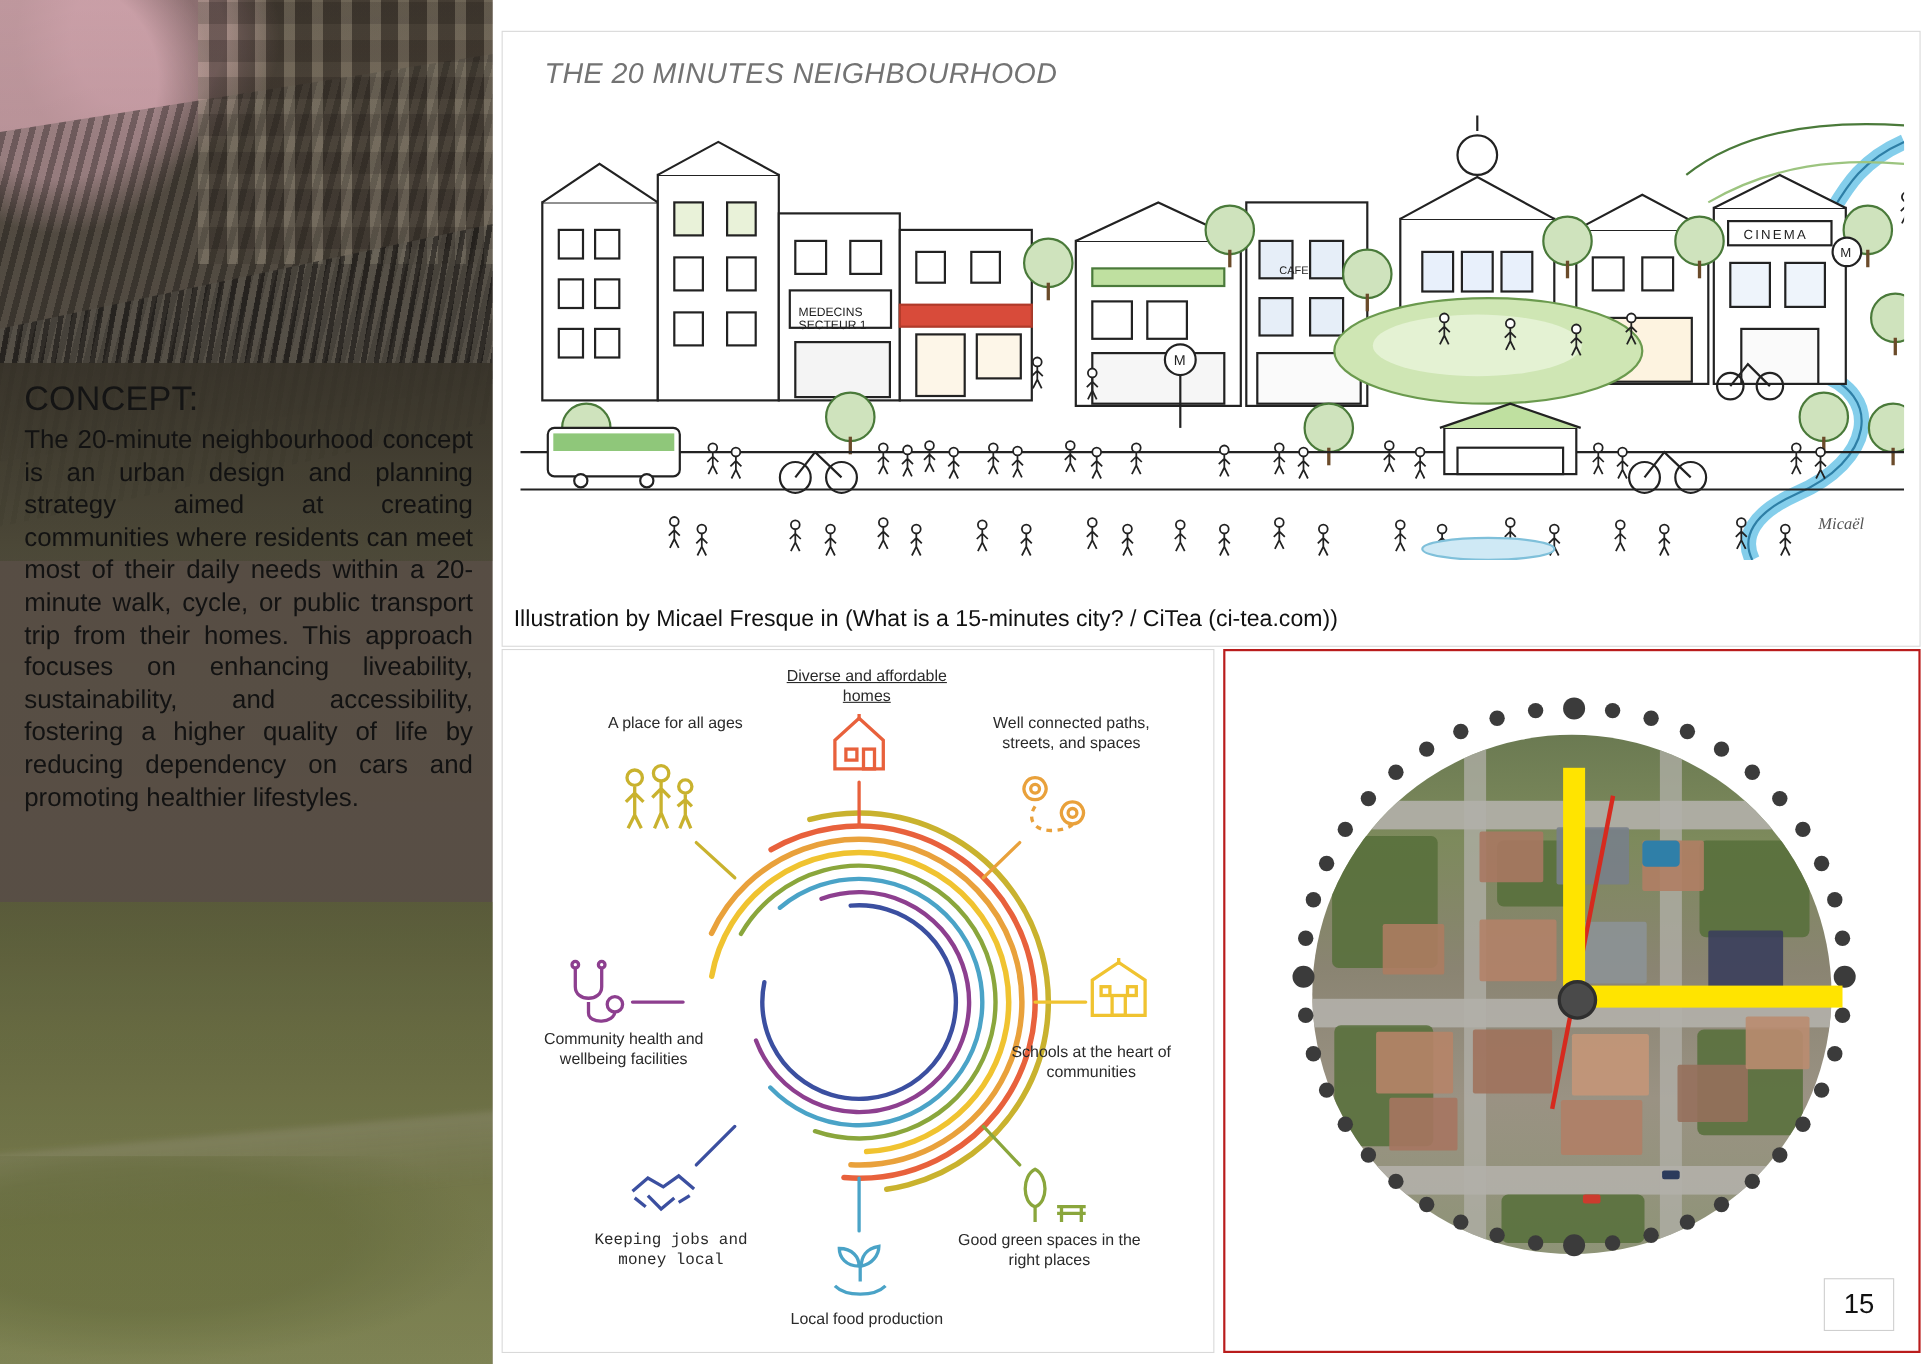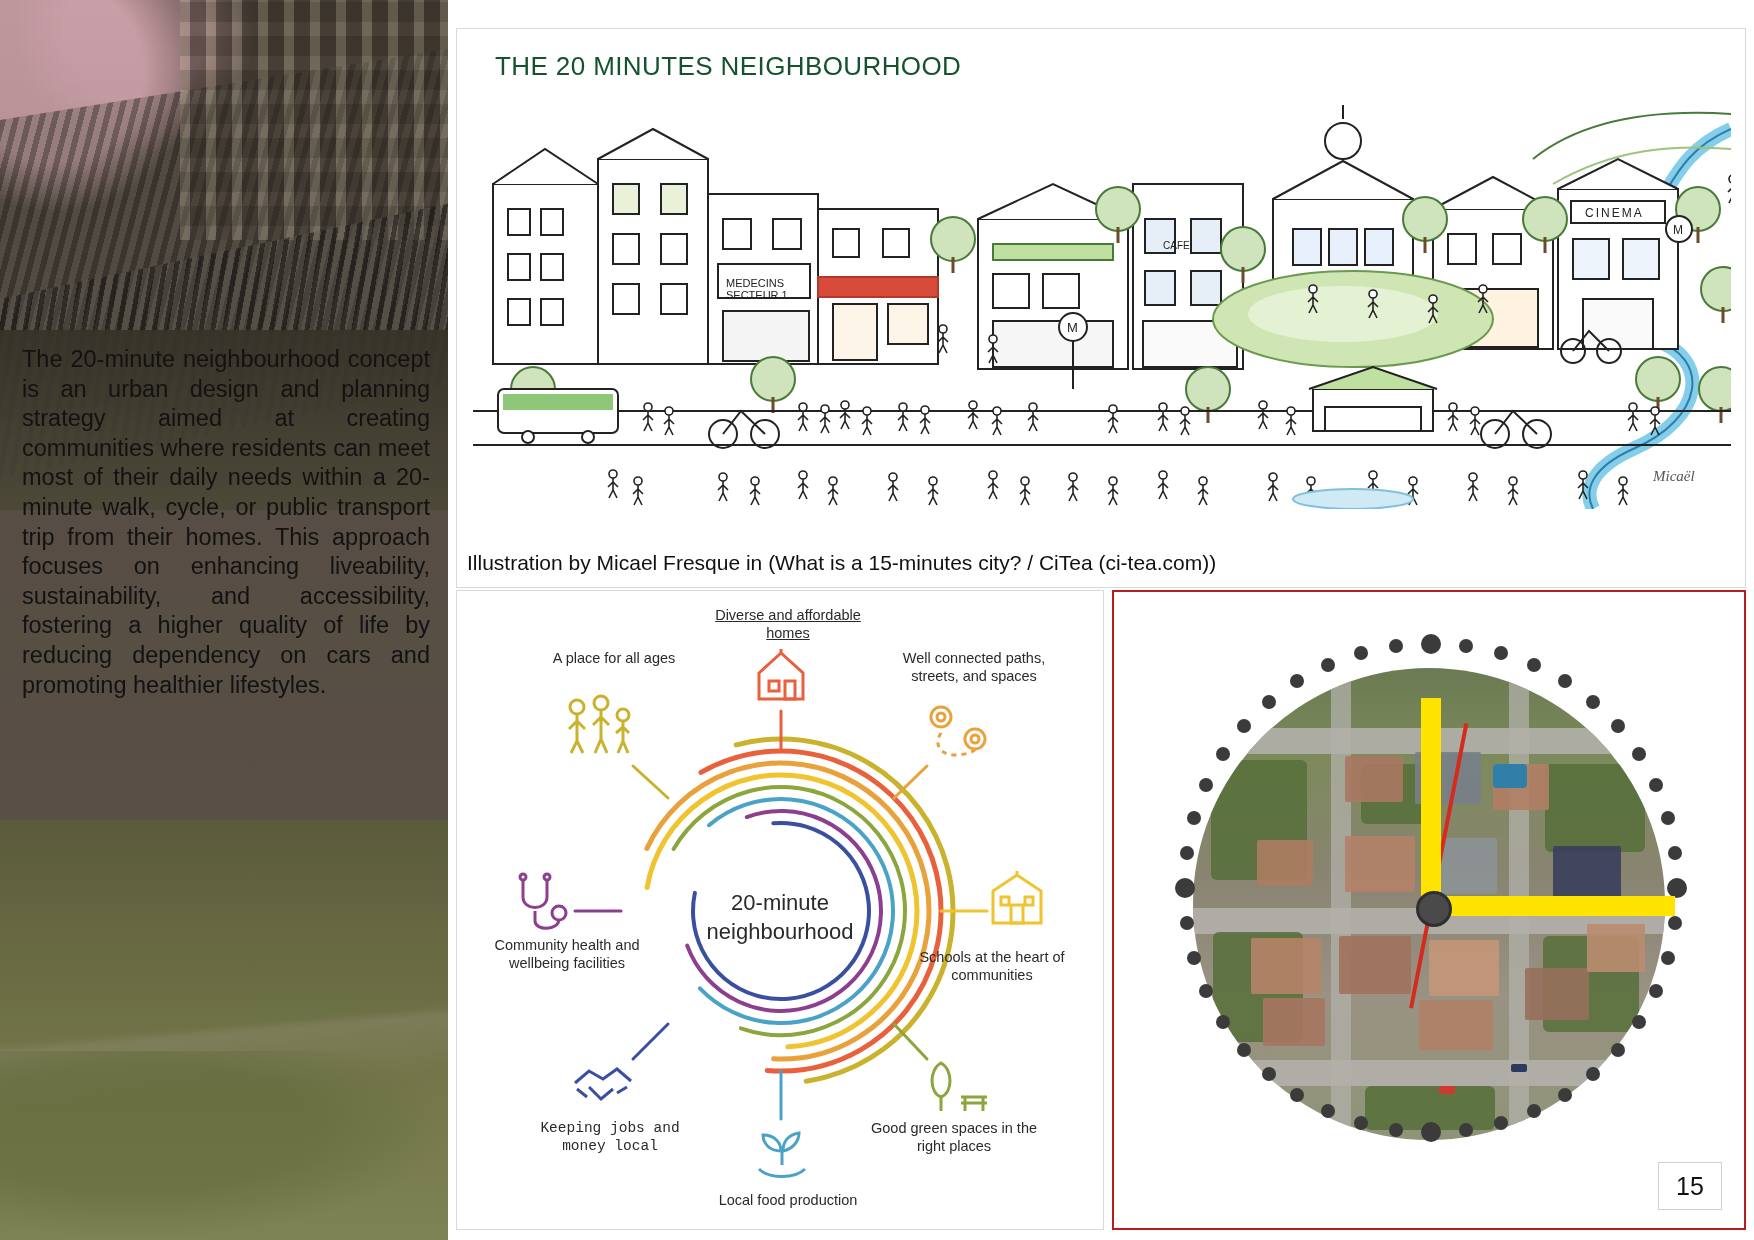--- a/index.html
+++ b/index.html
@@ -112,21 +112,22 @@
     width: 1290px; height: 560px;
     background: #fff;
     border: 1px solid #d9d9d9;
     box-sizing: border-box;
   }
   #illus-title {
     position: absolute;
     left: 38px; top: 22px;
     font-size: 26px;
     letter-spacing: .4px;
-    color: #14532d;
+    color: #737373;
+    font-style: italic;
   }
   #illus-caption {
     position: absolute;
     left: 10px; bottom: 12px;
     font-size: 21px;
     color: #111;
   }
 
   
   #illus-canvas {
@@ -253,20 +254,21 @@
   <div class="photo-roofs"></div>
   <div class="photo-windows"></div>
   <div class="photo-roof2"></div>
   <div class="photo-mid"></div>
   <div class="photo-grass">
     <div class="photo-path"></div>
   </div>
   <div class="photo-veil"></div>
 
   <div id="concept-block">
+    <h1 id="concept-title">CONCEPT:</h1>
     <p id="concept-body">The 20-minute neighbourhood concept is an urban design and planning strategy aimed at creating communities where residents can meet most of their daily needs within a 20-minute walk, cycle, or public transport trip from their homes. This approach focuses on enhancing liveability, sustainability, and accessibility, fostering a higher quality of life by reducing dependency on cars and promoting healthier lifestyles.</p>
   </div>
 </div>
 
 <div id="page">
 
   <div id="illus-card">
     <div id="illus-title">THE 20 MINUTES NEIGHBOURHOOD</div>
 
     <svg id="illus-canvas" viewBox="0 0 1258 420">
@@ -560,21 +562,20 @@
       <g stroke="#c9b22e" stroke-width="3" fill="none" transform="translate(108,104)">
         <circle cx="12" cy="12" r="7"></circle>
           <path d="M12 20 L12 46 M12 26 L4 34 M12 26 L20 34 M12 46 L6 58 M12 46 L18 58"></path>
         <circle cx="36" cy="8" r="7"></circle>
           <path d="M36 16 L36 44 M36 22 L28 30 M36 22 L44 30 M36 44 L30 58 M36 44 L42 58"></path>
         <circle cx="58" cy="20" r="6"></circle>
           <path d="M58 27 L58 46 M58 32 L51 38 M58 32 L64 38 M58 46 L53 58 M58 46 L63 58"></path>
       </g>
     </svg>
 
-    <div id="wheel-center-text">20-minute neighbourhood</div>
 
     <div class="wheel-label" style="left:236px; top:15px;text-decoration:underline;">Diverse and affordable homes</div>
     <div class="wheel-label" style="left:422px; top:58px;">Well connected paths, streets, and spaces</div>
     <div class="wheel-label" style="left:440px; top:357px;">Schools at the heart of communities</div>
     <div class="wheel-label" style="left:402px; top:528px;">Good green spaces in the right places</div>
     <div class="wheel-label" style="left:236px; top:600px;">Local food production</div>
     <div class="wheel-label" style="left:58px;  top:528px;font-family:Liberation Mono, monospace;">Keeping jobs and money local</div>
     <div class="wheel-label" style="left:15px;  top:345px;">Community health and wellbeing facilities</div>
     <div class="wheel-label" style="left:62px;  top:58px;">A place for all ages</div>
   </div>

